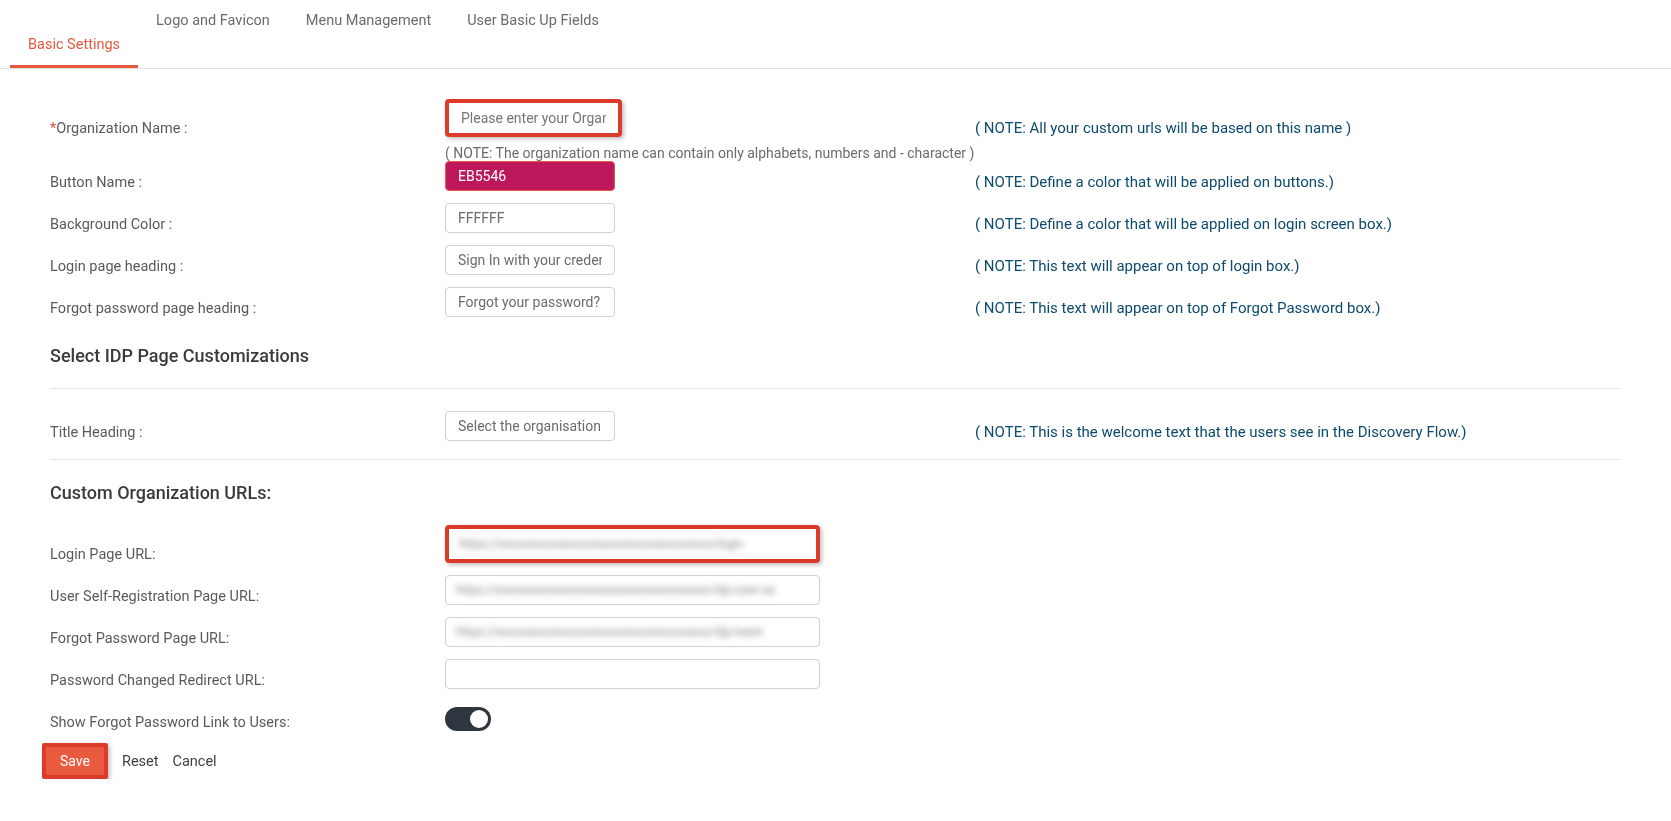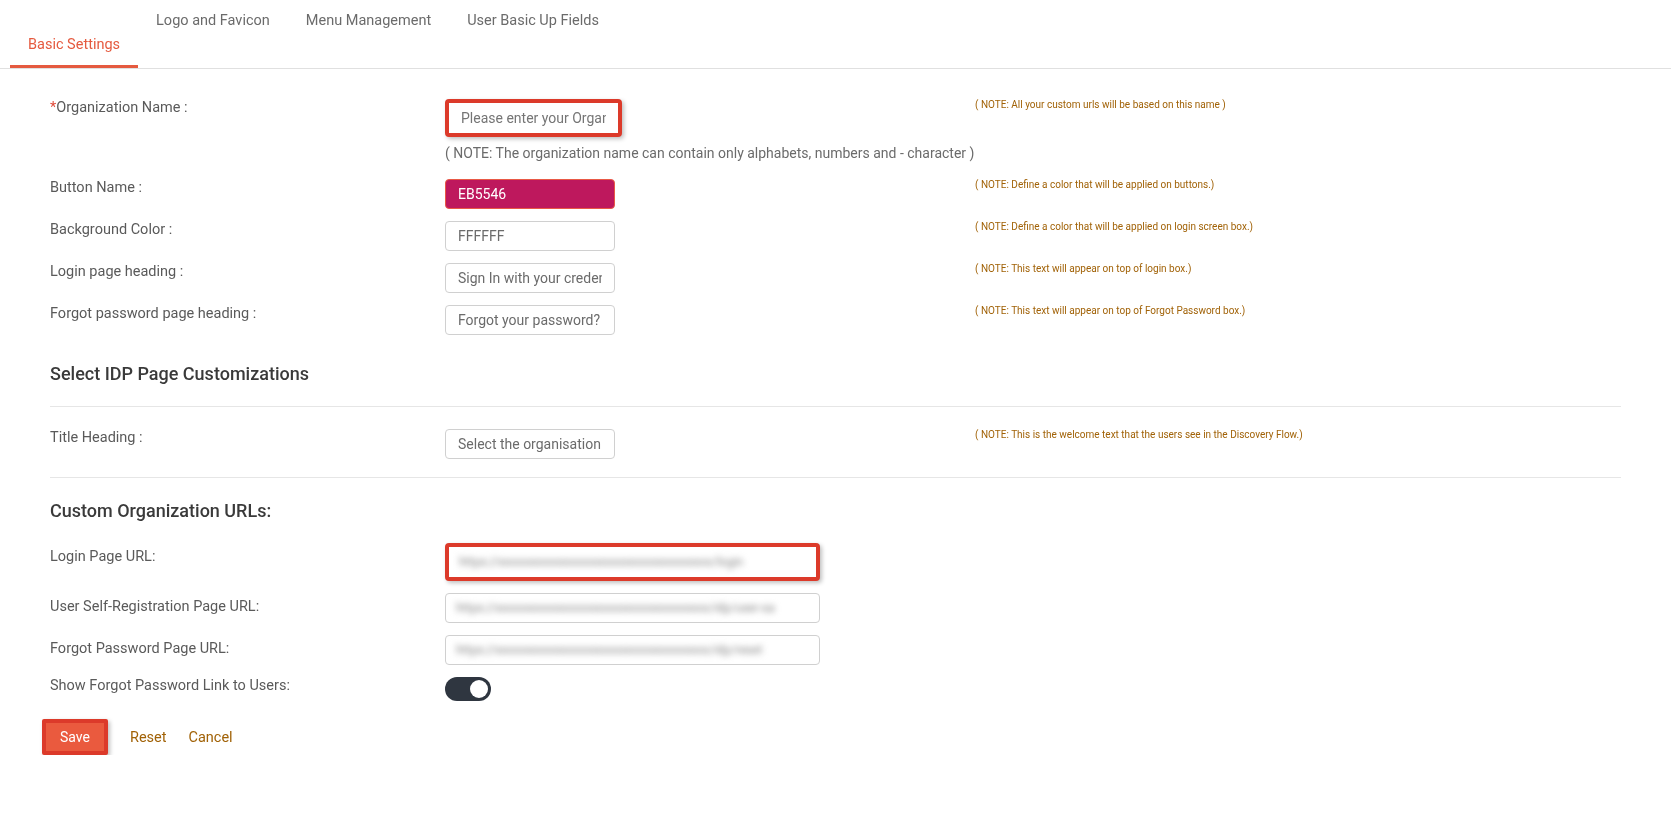--- a/index.html
+++ b/index.html
@@ -30,38 +30,38 @@
     .tab.active {
       color: #e55a3f;
       border-bottom-color: #e55a3f;
       margin-top: 24px;
     }
     .content {
       padding: 0 50px;
     }
     .form-row {
       display: flex;
-      align-items: flex-start;
+      align-items: flex-end;
       margin-bottom: 12px;
       min-height: 30px;
     }
     .form-row .label-col {
       width: 395px;
       flex-shrink: 0;
       color: #5a5a5a;
       font-size: 14.5px;
     }
     .form-row .input-col {
       width: 520px;
       flex-shrink: 0;
     }
     .form-row .note-col {
       flex: 1;
-      color: #a16207;
-      font-size: 10px;
+      color: #0c4a6e;
+      font-size: 15px;
       padding-left: 10px;
     }
     .required {
       color: #e04b3a;
     }
     input[type="text"] {
       width: 170px;
       height: 30px;
       padding: 5px 12px;
       border: 1px solid #d0d0d0;
@@ -79,21 +79,20 @@
     input.button-color {
       background: #be185d;
       color: #fff;
       border: 1px solid #e95946;
       width: 170px;
     }
     .sub-note {
       color: #6b6b6b;
       font-size: 14px;
       margin-top: -4px;
-      margin-bottom: 18px;
       padding-left: 395px;
     }
     .section-heading {
       font-size: 18px;
       font-weight: 500;
       color: #3a3a3a;
       margin-top: 28px;
       margin-bottom: 22px;
     }
     .section-divider {
@@ -152,24 +151,23 @@
       color: #fff;
       border: 4px solid #dc3a2a;
       border-radius: 2px;
       padding: 6px 14px;
       font-size: 14px;
       cursor: pointer;
       font-family: inherit;
       box-shadow: 2px 2px 4px rgba(0,0,0,0.25);
     }
     .link-action {
-      color: #a16207;
+      color: #404040;
       cursor: pointer;
       font-size: 14.5px;
-      margin-left: 8px;
     }
     .url-row .label-col {
       padding-top: 5px;
     }
     .spacer-small {
       height: 6px;
     }
   </style>
 </head>
 <body>
@@ -264,20 +262,28 @@
 
   <div class="form-row url-row">
     <div class="label-col">Forgot Password Page URL:</div>
     <div class="input-col">
       <div class="url-input">
         <span class="blur-text">https://xxxxxxxxxxxxxxxxxxxxxxxxxxxxxxxxxxxx/idp/reset</span>
       </div>
     </div>
   </div>
 
+  <div class="form-row url-row">
+    <div class="label-col">Password Changed Redirect URL:</div>
+    <div class="input-col">
+      <div class="url-input">
+        <span class="blur-text"></span>
+      </div>
+    </div>
+  </div>
 
   <div class="form-row">
     <div class="label-col">Show Forgot Password Link to Users:</div>
     <div class="input-col">
       <div class="toggle">
         <div class="knob"></div>
       </div>
     </div>
   </div>
 

